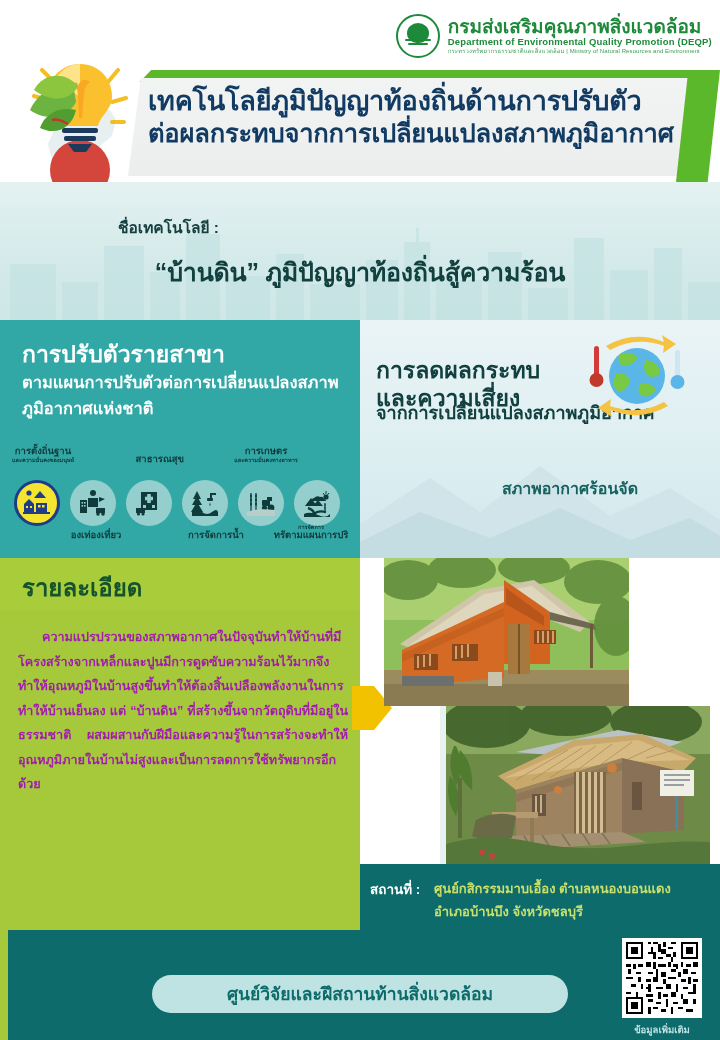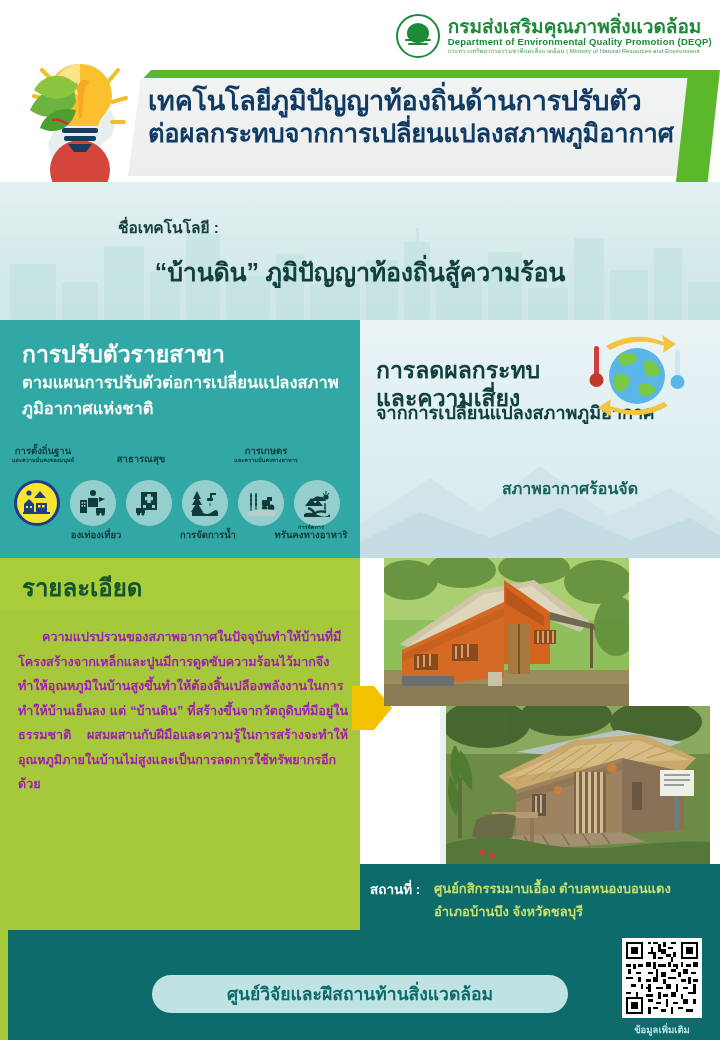--- a/index.html
+++ b/index.html
@@ -393,33 +393,33 @@
       </svg>
     </div>
 
     <div class="sec-lab" style="left:0px; top:-2px; width:86px;">
       <span class="big">การตั้งถิ่นฐาน</span>
       <span class="sml">และความมั่นคงของมนุษย์</span>
     </div>
     <div class="sec-lab" style="left:50px; top:82px; width:92px;">
       <span class="big">องเท่องเที่ยว</span>
     </div>
-    <div class="sec-lab" style="left:98px; top:6px; width:86px;">
+    <div class="sec-lab" style="left:98px; top:6px; width:86px;text-align:right;">
       <span class="big">สาธารณสุข</span>
     </div>
-    <div class="sec-lab" style="left:162px; top:82px; width:92px;font-family:Liberation Serif, serif;">
+    <div class="sec-lab" style="left:170px; top:82px; width:92px;font-family:Liberation Serif, serif;">
       <span class="big">การจัดการน้ำ</span>
     </div>
     <div class="sec-lab" style="left:218px; top:-2px; width:96px;">
       <span class="big">การเกษตร</span>
       <span class="sml">และความมั่นคงทางอาหาร</span>
     </div>
     <div class="sec-lab" style="left:262px; top:76px; width:98px;">
       <span class="sml">การจัดการ</span>
-      <span class="big">ทรันคงทางอาหาริ</span>
+      <span class="big">ทรัตามแผนการปริ</span>
     </div>
   </div>
 
   <div class="panel-right">
     <svg class="mountains" viewBox="0 0 360 120" preserveAspectRatio="none">
       <path d="M0 86 L70 40 L120 74 L180 28 L250 78 L310 50 L360 82 L360 120 L0 120 Z" fill="#cfe3e8" opacity=".9"></path>
       <path d="M0 104 L60 74 L130 100 L200 70 L270 102 L330 80 L360 98 L360 120 L0 120 Z" fill="#c2dbe2" opacity=".9"></path>
     </svg>
   </div>
   <div class="pr-h1">

